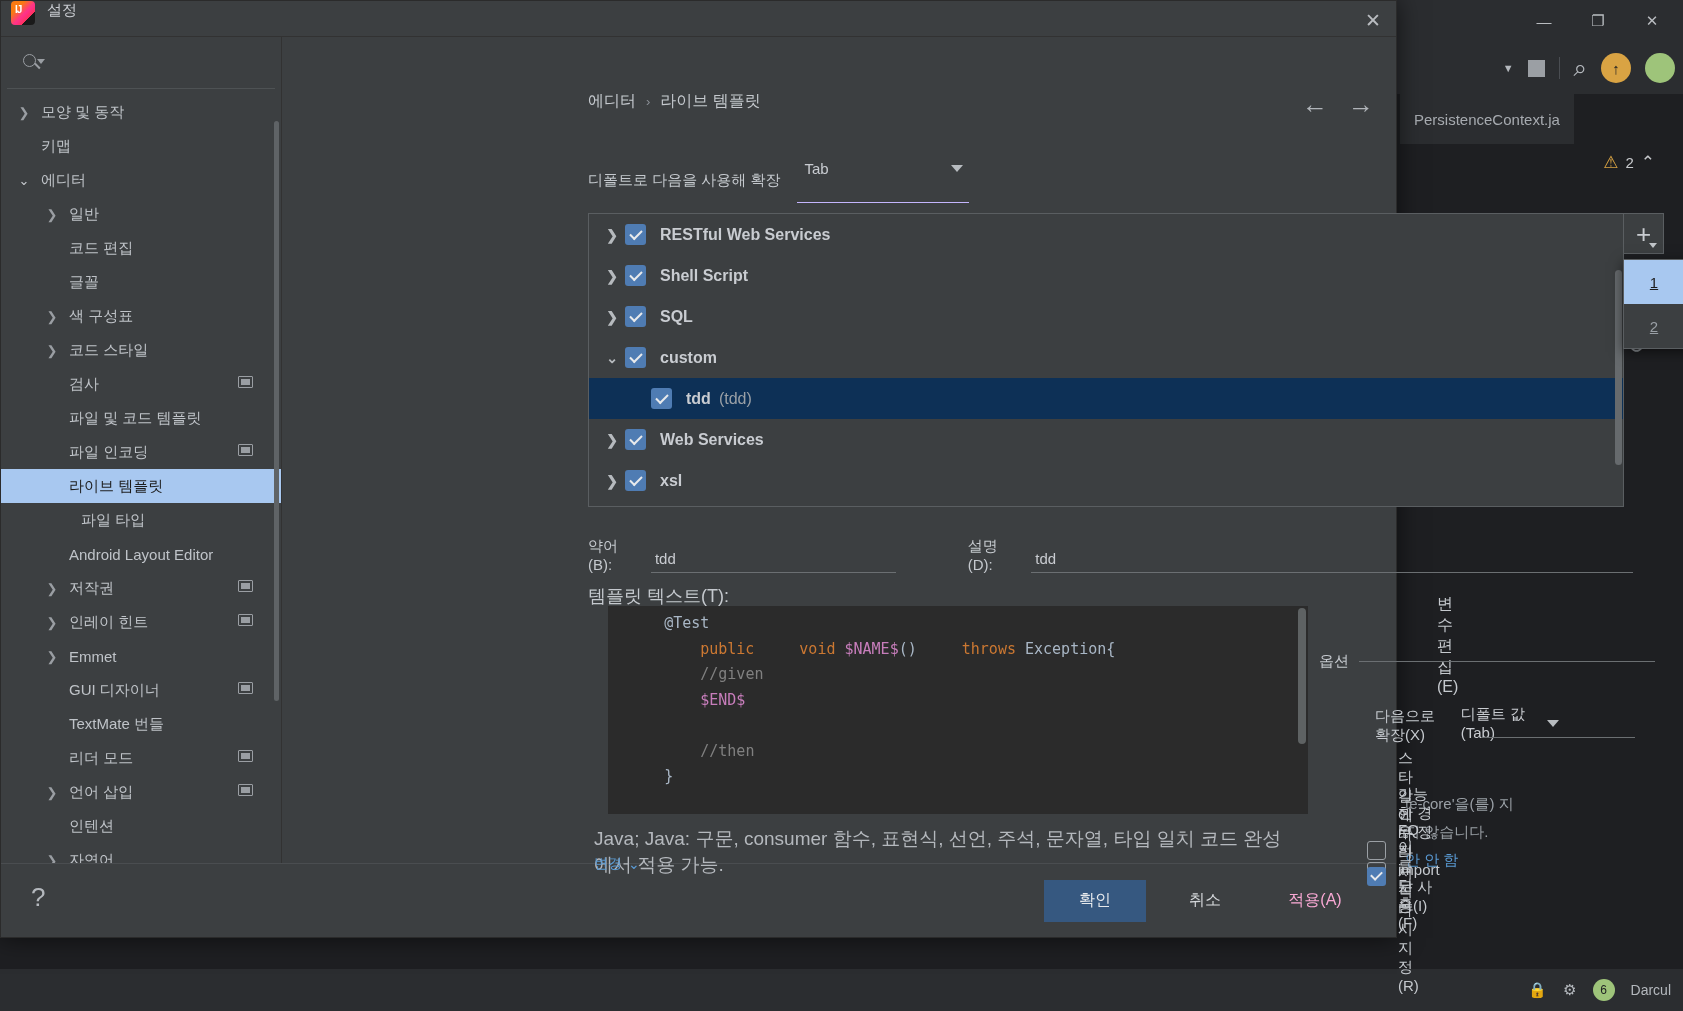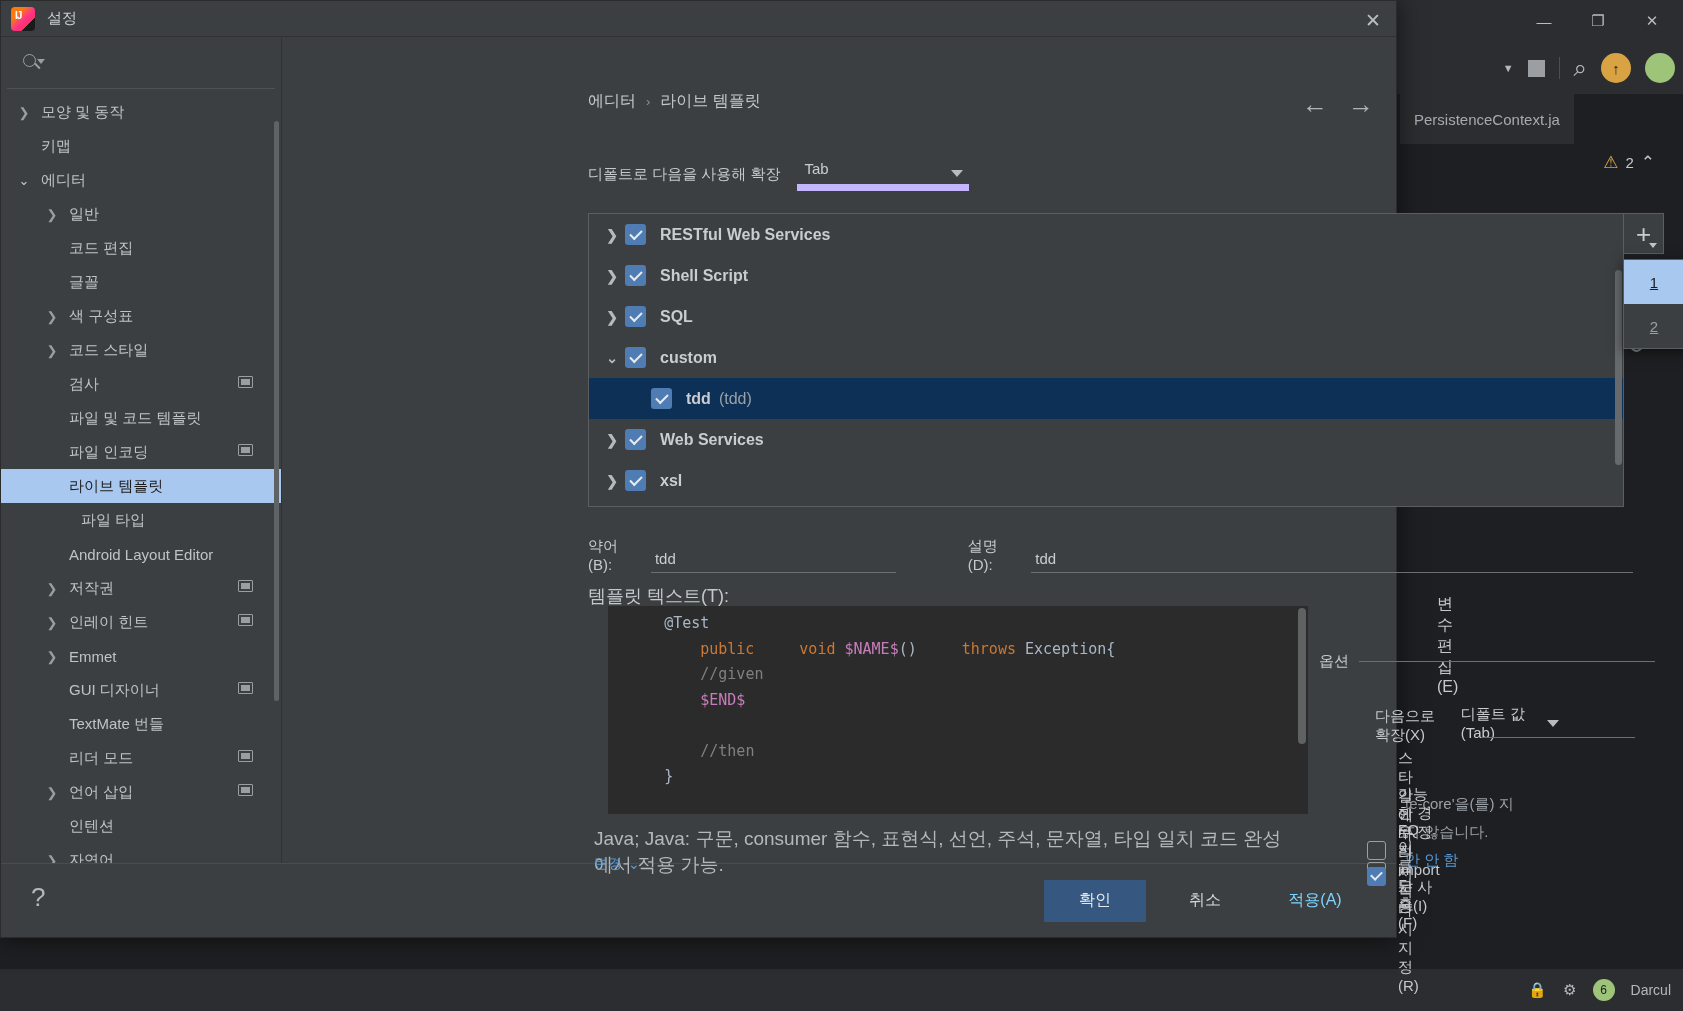--- a/index.html
+++ b/index.html
@@ -80,21 +80,21 @@
 
   
   .dialog {
     position:absolute; left:0; top:0; width:1397px; height:938px;
     background:#3c3f41; border:1px solid #2b2b2b;
     box-shadow: 0 0 24px rgba(0,0,0,.6);
     display:flex; flex-direction:column;
   }
   .dlg-title {
     height:36px; background:#3c3f41;
-    display:flex; align-items:center; padding:0 10px;
+    display:flex; align-items:flex-start; padding:0 10px;
     border-bottom:1px solid #323232;
     position:relative;
   }
   .dlg-logo {
     width:24px;height:24px;border-radius:4px;margin-right:12px;
     background:
       linear-gradient(135deg,#f97a12 0%,#f97a12 28%,#ff318c 55%,#fe315d 72%,#1a1a1a 72%);
     position:relative; flex:none;
   }
   .dlg-logo::after{
@@ -174,23 +174,23 @@
   .nav-arrows {
     position:absolute; right:22px; top:52px;
     display:flex; gap:20px; color:#b0b4b9; font-size:26px;
   }
   .expand-row {
     position:absolute; left:306px; top:120px;
     display:flex; align-items:center; gap:16px;
   }
   .expand-row .lab { color:#c5c9ce; font-size:15px; }
   .combo {
-    width:172px; border-bottom:7px solid #c4b5fd;
-    display:flex; align-items:flex-end; justify-content:space-between;
-    padding:3px 6px 7px 8px; color:#c9ccd1; font-size:15px;
+    width:172px; border-bottom:1px solid #c4b5fd;
+    display:flex; align-items:center; justify-content:space-between;
+    padding:3px 6px 25px 8px; color:#c9ccd1; font-size:15px;
   }
   .combo .caret {
     border-left:6px solid transparent; border-right:6px solid transparent;
     border-top:7px solid #b8bcc0;
   }
 
   .tmpl-list {
     position:absolute; left:306px; top:176px; width:1036px; height:294px;
     background:#3c3f41; border:1px solid #5a5e61; overflow:hidden;
   }
@@ -327,21 +327,21 @@
     height:74px; flex:none; display:flex; align-items:center;
     justify-content:flex-end; gap:8px; padding-right:30px;
     background:#3c3f41; border-top:1px solid #4a4d50;
   }
   .btn {
     min-width:102px; height:42px; display:flex; align-items:center; justify-content:center;
     font-size:16px; color:#d4d7da; background:transparent; border:none;
     font-family:inherit;
   }
   .btn.primary { background:#365880; color:#e6e9ec; }
-  .btn.disabled { color:#7dd3fc; }
+  .btn.disabled { color:#f9a8d4; }
   .help-q {
     position:absolute; left:30px; bottom:24px;
     color:#b4b8bd; font-size:26px;
   }
 </style>
 </head>
 <body>
 
 <div id="root">
 

